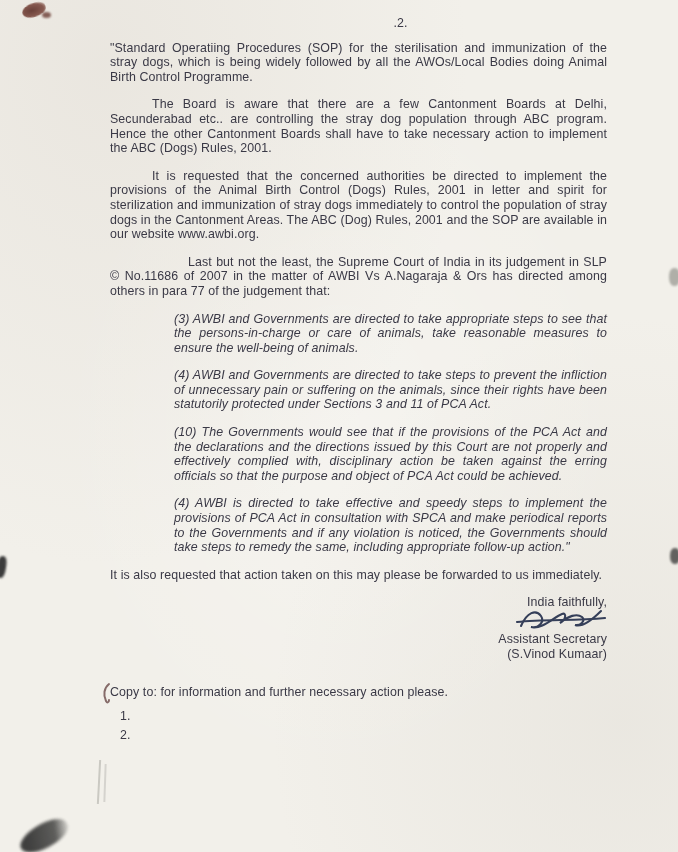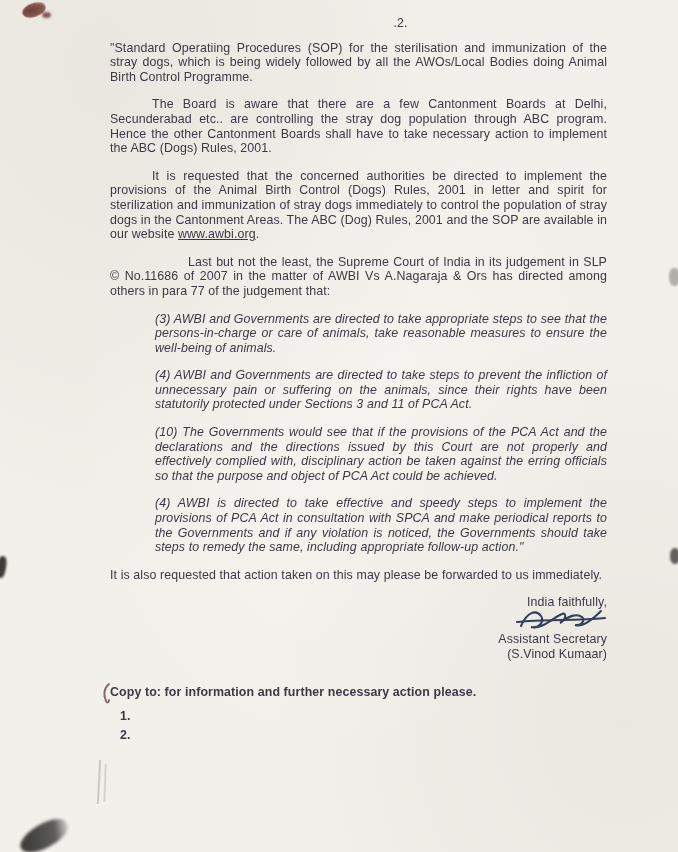--- a/index.html
+++ b/index.html
@@ -30,34 +30,34 @@
   .pagenum {
     text-align:center;
     transform:translateX(42px);
     margin-bottom:10px;
   }
   .para { text-align:justify; margin-bottom:13px; }
   .indent { text-indent:42px; }
   .indent-lg { text-indent:78px; }
   .quote {
     font-style:italic;
-    margin-left:45px;
+    margin-left:64px;
     text-align:justify;
     margin-bottom:13px;
   }
-  .link { color:inherit; text-decoration:underline; cursor:pointer; }
+  .link { color:inherit; cursor:pointer; }
   .closing {
     text-align:right;
     margin-top:13px;
   }
   .closing .sig {
     display:block;
     margin:-6px 0 -6px auto;
   }
-  .copy-block { margin-top:24px;font-weight:bold; }
+  .copy-block { margin-top:24px; }
   .copy-items { margin-top:8px; }
   .copy-item { display:flex; margin-top:3px; line-height:16px; }
   .copy-item .num { width:40px; padding-left:10px; flex:0 0 40px; }
 
   
   .artifact { position:absolute; pointer-events:none; }
   .smudge-topleft {
     left:22px; top:3px; width:24px; height:14px;
     background:radial-gradient(ellipse at 40% 50%, #5d2f28 0%, #7c4a40 60%, transparent 100%);
     border-radius:60% 40% 55% 45%;

